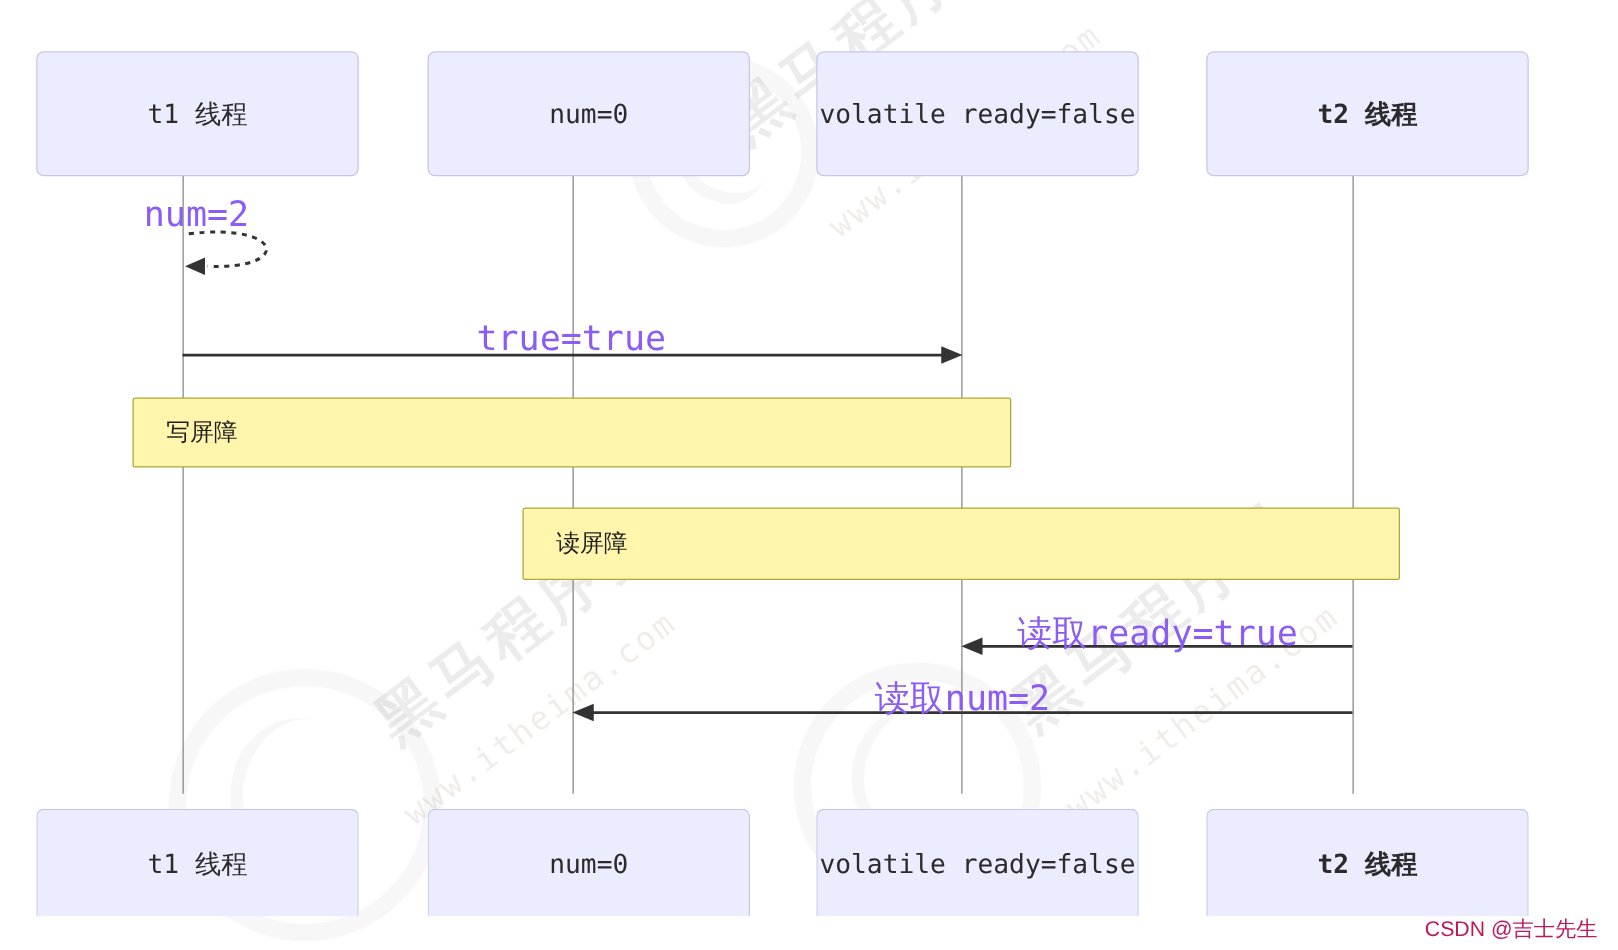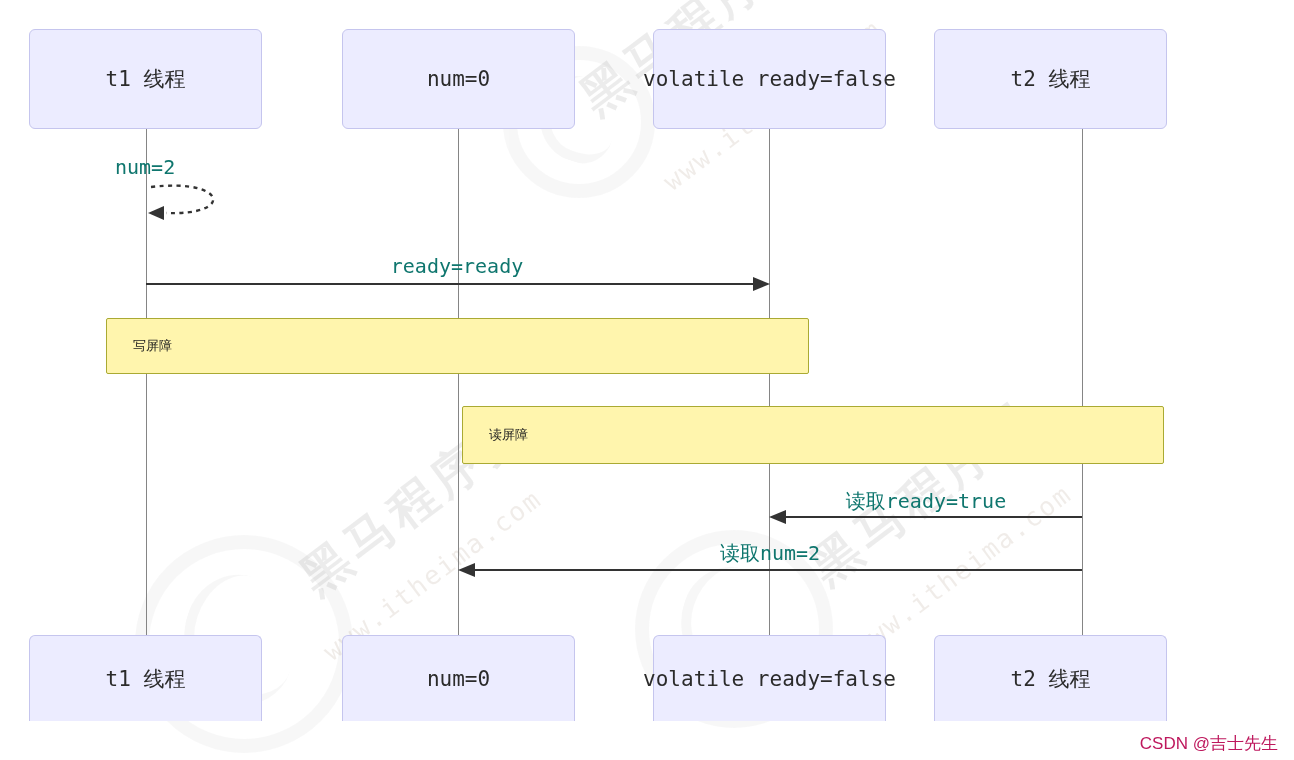--- a/index.html
+++ b/index.html
@@ -14,42 +14,42 @@
   .wm-circle{border:14px solid #777;border-radius:50%;opacity:0.05;}
   .wm-circle .hoof{position:absolute;left:18%;top:14%;width:55%;height:60%;
     border-left:10px solid #777;border-bottom:10px solid #777;border-radius:48% 10% 40% 60%;transform:rotate(18deg);}
   .wm-brand{font-size:48px;font-weight:bold;color:#222;opacity:0.08;transform:rotate(-37deg);letter-spacing:6px;}
   .wm-site{font-size:26px;color:#8a6d4f;opacity:0.12;transform:rotate(-37deg);letter-spacing:2px;}
   .wm-tm{font-size:20px;color:#555;opacity:0.10;transform:rotate(-37deg);}
   
   .lifeline{position:absolute;top:129px;height:506px;width:1px;background:#858585;z-index:1;}
   
   .actor{
-    position:absolute;width:233px;height:100px;box-sizing:border-box;
+    position:absolute;width:258px;height:100px;box-sizing:border-box;
     background:#ECECFF;border:1.5px solid #c5c5ee;border-radius:6px;
     display:flex;align-items:center;justify-content:center;
-    font-size:21px;white-space:nowrap;z-index:2;
+    font-size:21px;white-space:nowrap;z-index:2;margin-top:12px;
   }
   .actor.bottom{top:635px;height:86px;border-bottom:none;border-radius:6px 6px 0 0;}
-  .a1{left:29px;}  .a2{left:342px;} .a3{left:653px;justify-content:center;} .a4{left:934px;}
+  .a1{left:29px;}  .a2{left:342px;} .a3{left:653px;justify-content:center;} .a4{left:965px;font-weight:bold;}
   .top{top:29px;}
   
   .note{
     position:absolute;box-sizing:border-box;background:#FFF5AD;border:1.6px solid #AAAA33;
     border-radius:2px;display:flex;align-items:center;z-index:2;
-    font-size:13px;color:#1d1d1d;
+    font-size:19px;color:#1d1d1d;
     font-family:"DejaVu Sans","Liberation Sans",sans-serif;
   }
   .note span{padding-left:26px;}
   .note-write{left:106px;top:318px;width:703px;height:56px;}
-  .note-read{left:418px;top:406px;width:702px;height:58px;margin-left:44px;}
+  .note-read{left:418px;top:406px;width:702px;height:58px;}
   
   .arrows{position:absolute;left:0;top:0;width:1294px;height:760px;z-index:3;pointer-events:none;}
   
-  .msg-label{position:absolute;z-index:4;font-size:20px;color:#0f766e;white-space:nowrap;}
+  .msg-label{position:absolute;z-index:4;font-size:28px;color:#8b5cf6;white-space:nowrap;}
   .center{transform:translateX(-50%);}
   .lbl-ready{left:457px;top:254px;}
   .lbl-read-ready{left:926px;top:488px;}
   .lbl-read-num{left:770px;top:540px;}
   .lbl-self{left:115px;top:155px;transform:none;}
   
   .csdn{
     position:absolute;right:16px;top:732px;z-index:5;
     font-family:"Liberation Sans","DejaVu Sans",sans-serif;
     font-size:17px;color:#be185d;white-space:nowrap;
@@ -119,21 +119,21 @@
       <polygon points="769,517 786,510 786,524" fill="#333333"></polygon>
     </g>
 
     <g>
       <line x1="1082" y1="570" x2="472" y2="570" stroke="#333333" stroke-width="2.2"></line>
       <polygon points="458,570 475,563 475,577" fill="#333333"></polygon>
     </g>
   </svg>
 
   <span class="msg-label lbl-self">num=2</span>
-  <span class="msg-label center lbl-ready">ready=ready</span>
+  <span class="msg-label center lbl-ready">true=true</span>
   <span class="msg-label center lbl-read-ready">读取ready=true</span>
   <span class="msg-label center lbl-read-num">读取num=2</span>
 
   <div class="actor bottom a1">
       <span>t1 线程</span>
     </div>
   <div class="actor bottom a2">
       <span>num=0</span>
     </div>
   <div class="actor bottom a3">

